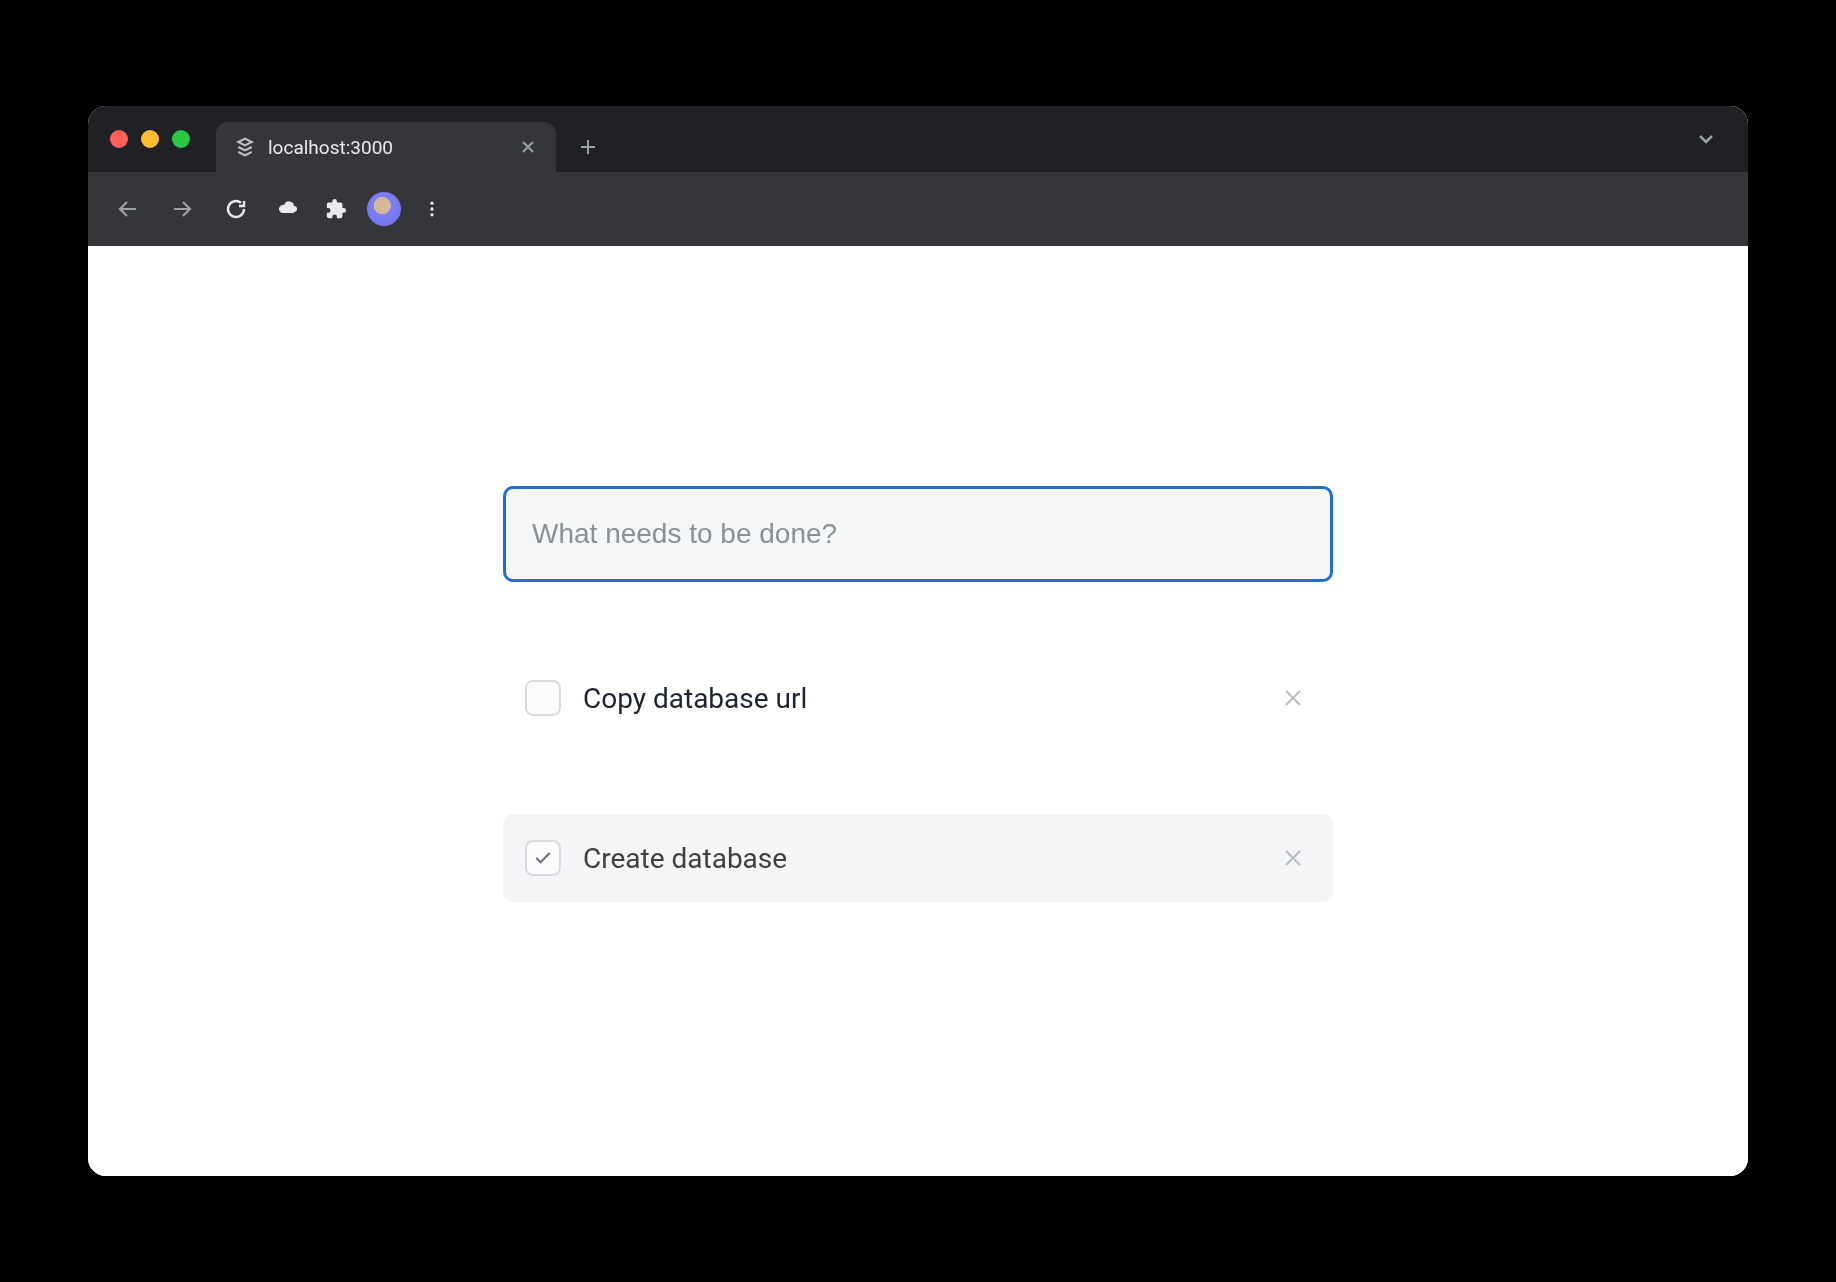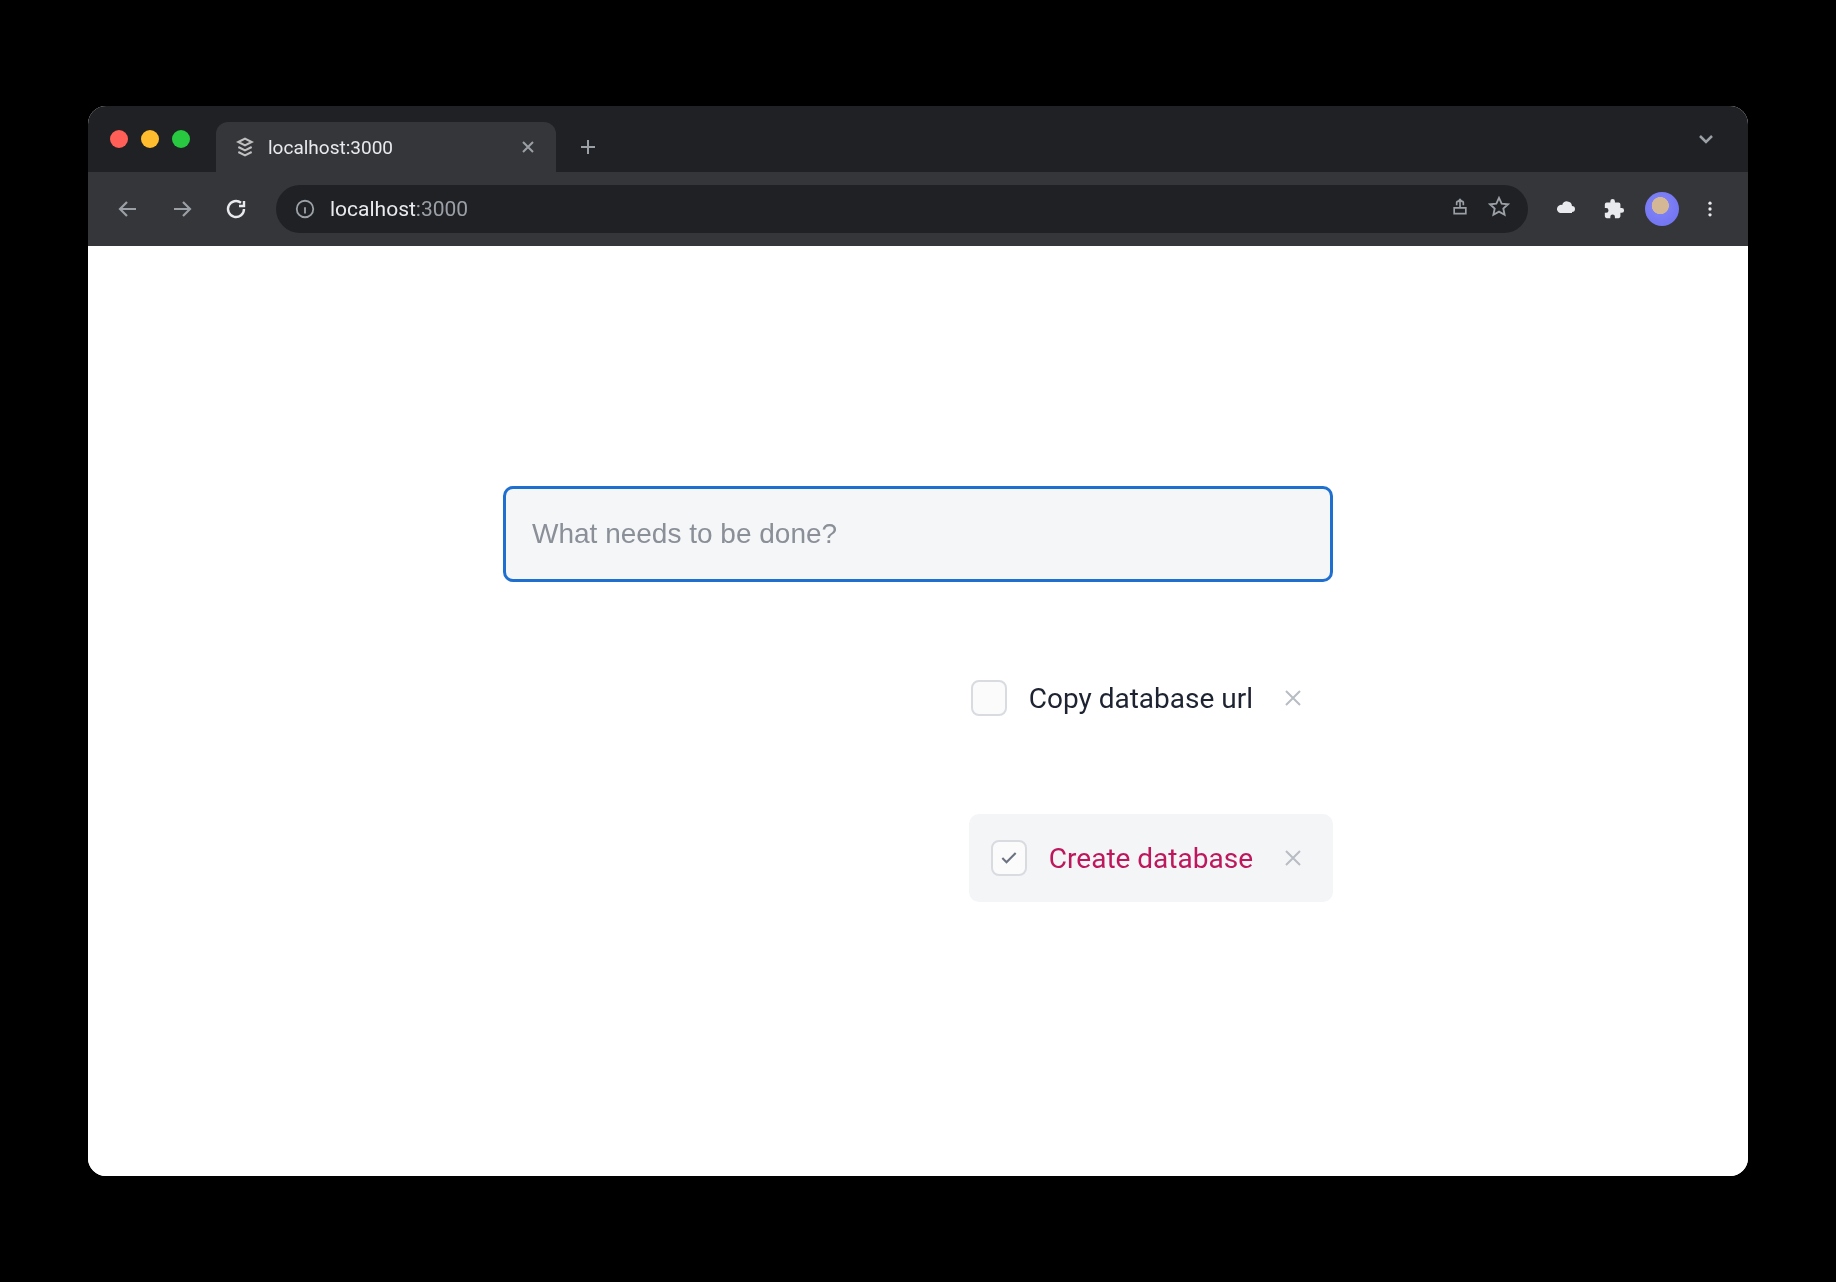--- a/index.html
+++ b/index.html
@@ -194,21 +194,20 @@
       color: #252525;
     }
     .todo-input::placeholder {
       color: #8a8f98;
     }
     .todo-list {
       margin-top: 72px;
       display: flex;
       flex-direction: column;
       gap: 72px;
-      align-items: flex-end;
     }
     .todo-item {
       display: flex;
       align-items: center;
       padding: 26px 22px;
       border-radius: 10px;
       gap: 22px;
     }
     .todo-item.done {
       background: #f4f5f7;
@@ -226,21 +225,21 @@
       flex-shrink: 0;
     }
     .checkbox svg { opacity: 0; }
     .todo-item.done .checkbox svg { opacity: 1; }
     .todo-label {
       font-size: 28px;
       color: #1d2330;
       flex: 1;
     }
     .todo-item.done .todo-label {
-      color: #be185d;
+      color: #404040;
     }
     .delete-btn {
       width: 36px;
       height: 36px;
       display: flex;
       align-items: center;
       justify-content: center;
       color: #b8bcc4;
       cursor: pointer;
       flex-shrink: 0;
@@ -290,44 +289,20 @@
       <div class="nav-btn">
         <svg width="24" height="24" viewBox="0 0 24 24" stroke="currentColor" stroke-width="2.2" fill="none">
             <path d="M4 12 H19 M13 5 L20 12 L13 19"></path>
           </svg>
       </div>
       <div class="nav-btn active">
         <svg width="24" height="24" viewBox="0 0 24 24" stroke="currentColor" stroke-width="2.4" fill="none">
             <path d="M20 12a8 8 0 1 1-3-6.2"></path>
             <path d="M20 4v5h-5"></path>
           </svg>
-      </div>
-      <div class="omnibox">
-        <span class="omnibox-icon">
-          <svg width="22" height="22" viewBox="0 0 24 24" stroke="currentColor" stroke-width="2" fill="none">
-              <circle cx="12" cy="12" r="9"></circle>
-              <path d="M12 8h.01M11 11h1v5h1"></path>
-            </svg>
-        </span>
-        <span class="url">
-          <span>localhost</span>
-            <span class="dim">:3000</span>
-        </span>
-        <div class="omnibox-right">
-          <span>
-            <svg width="20" height="20" viewBox="0 0 24 24" stroke="currentColor" stroke-width="2" fill="none">
-                <path d="M8 10V7a2 2 0 012-2h4a2 2 0 012 2v3M12 3v10M9 6l3-3 3 3M5 13h14v7H5z"></path>
-              </svg>
-          </span>
-          <span>
-            <svg width="22" height="22" viewBox="0 0 24 24" stroke="currentColor" stroke-width="2" fill="none">
-                <path d="M12 2l2.9 6.3 6.9.7-5.1 4.7 1.4 6.8L12 17l-6.1 3.5 1.4-6.8L2.2 9l6.9-.7L12 2z"></path>
-              </svg>
-          </span>
-        </div>
       </div>
       <div class="toolbar-right">
         <div class="tb-icon">
           <svg width="24" height="24" viewBox="0 0 24 24" fill="currentColor">
               <path d="M18 15a3 3 0 000-6 5 5 0 00-9.8-1A4 4 0 006 16h12z"></path>
             </svg>
         </div>
         <div class="tb-icon">
           <svg width="22" height="22" viewBox="0 0 24 24" fill="currentColor">
               <path d="M20.5 11H19V7a2 2 0 00-2-2h-4V3.5a2.5 2.5 0 00-5 0V5H4a2 2 0 00-2 2v4h1.5a2.5 2.5 0 010 5H2v4a2 2 0 002 2h4v-1.5a2.5 2.5 0 015 0V22h4a2 2 0 002-2v-4h1.5a2.5 2.5 0 000-5z"></path>

